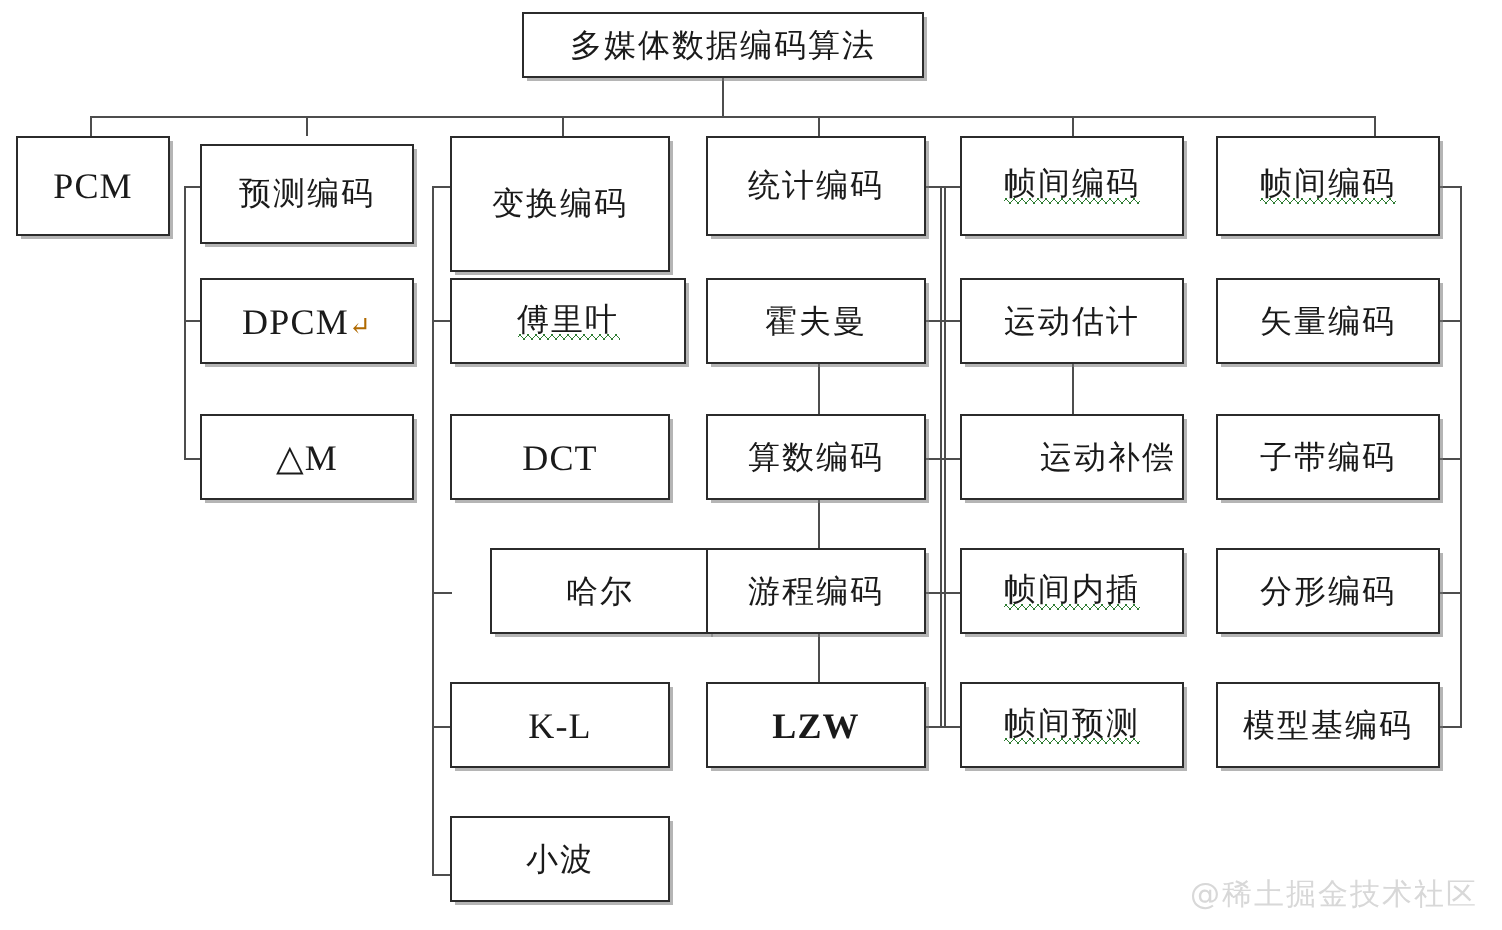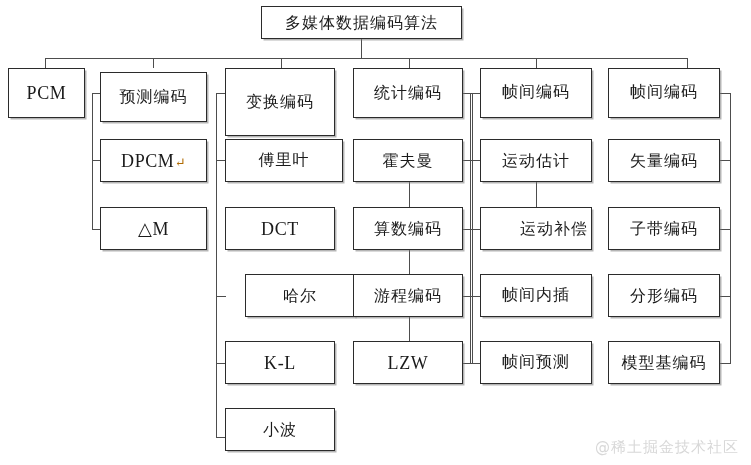--- a/index.html
+++ b/index.html
@@ -141,21 +141,21 @@
   </div>
   <div class="node cn" style="left:353px;top:68px;width:110px;height:50px;">
     <span class="lbl">统计编码</span>
   </div>
   <div class="node cn" style="left:353px;top:207px;width:110px;height:43px;">
     <span class="lbl">算数编码</span>
   </div>
   <div class="node cn" style="left:353px;top:274px;width:110px;height:43px;">
     <span class="lbl">游程编码</span>
   </div>
-  <div class="node lat" style="left:353px;top:341px;width:110px;height:43px;">
+  <div class="node lat" style="left:353px;top:341px;width:110px;height:43px;font-weight:bold;">
     <span class="lbl">LZW</span>
   </div>
 
   <div class="ln v" style="left:409px;top:182px;height:25px;"></div>
   <div class="ln v" style="left:409px;top:250px;height:24px;"></div>
   <div class="ln v" style="left:409px;top:317px;height:24px;"></div>
 
   <div class="ln v" style="left:472px;top:93px;height:270px;"></div>
   <div class="ln h" style="left:463px;top:93px;width:10px;"></div>
   <div class="ln h" style="left:463px;top:160px;width:10px;"></div>

